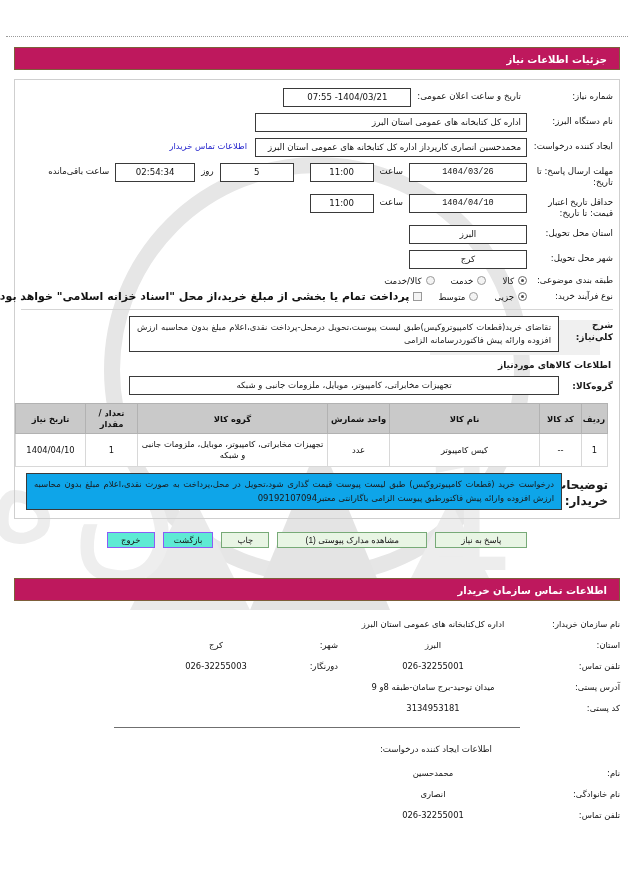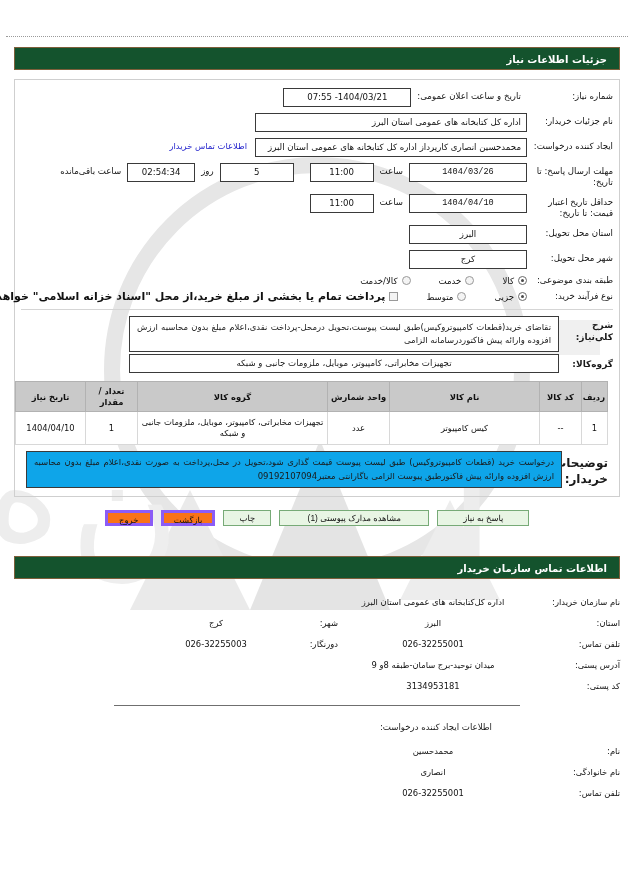--- a/index.html
+++ b/index.html
@@ -37,21 +37,21 @@
   
   .top-rule {
     margin: 36px 6px 0 6px;
     border-top: 1px dotted #9a9a9a;
     height: 0;
   }
 
   
   .sec-header {
     margin: 10px 14px 0 14px;
-    background: #14532d;
+    background: #be185d;
     color: #ffffff;
     height: 23px;
     line-height: 23px;
     padding: 0 12px;
     font-size: 10px;
     font-weight: bold;
     text-align: right;
     border: 1px solid #7d5f3a;
   }
 
@@ -100,21 +100,21 @@
   .fld.rtl-text { text-align: right; }
   .fld.ctr { text-align: center; }
 
   .w-needno   { width: 172px; }
   .w-date-pub { width: 128px; }
   .w-org      { width: 272px; }
   .w-creator  { width: 272px; }
   .w-date     { width: 118px; font-family: Liberation Mono, monospace; }
   .w-time     { width: 64px; }
   .w-days     { width: 74px; }
-  .w-clock    { width: 68px; }
+  .w-clock    { width: 80px; }
   .w-prov     { width: 118px; }
   .w-city     { width: 118px; }
 
   .inline-lbl {
     font-size: 8.6px;
     padding: 3px 6px 0 6px;
     white-space: nowrap;
     color: #111;
   }
   .blue-link {
@@ -138,21 +138,21 @@
   .radio.on::after {
     content: ""; position: absolute;
     left: 2px; top: 2px; width: 3px; height: 3px;
     border-radius: 50%; background: #4a4a4a;
   }
   .chk {
     width: 9px; height: 9px;
     border: 1px solid #999; background: #f4f4f4;
     margin-left: 4px; display: inline-block;
   }
-  .opt-txt { font-size: 8.6px; color: #111; margin-left: 12px; }
+  .opt-txt { font-size: 8.6px; color: #111; }
   .note-txt { font-size: 11px; color: #111; white-space: nowrap; font-weight: bold; }
 
   
   .desc-row { display: flex; align-items: flex-start; margin: 4px 0 2px 0; }
   .desc-lbl {
     width: 54px; min-width: 54px;
     font-size: 9px; font-weight: bold; text-align: right;
     padding: 4px 0 0 16px; line-height: 1.3;
   }
   .desc-box {
@@ -243,22 +243,22 @@
     padding: 0 10px;
     text-align: center;
     color: #111;
     cursor: pointer;
     white-space: nowrap;
   }
   .btn.wide { min-width: 150px; }
   .btn.med  { min-width: 92px; }
   .btn.sm   { min-width: 48px; }
   .btn.red {
-    border: 3px solid #8b5cf6;
-    background: #f97316;
+    border: 1px solid #8b5cf6;
+    background: #5eead4;
   }
 
   
   .contact-wrap { margin: 0 14px; padding-top: 4px; }
   .c-line {
     display: flex; align-items: center;
     font-size: 8.4px; margin-bottom: 11px;
   }
   .c-lbl {
     width: 92px; min-width: 92px;
@@ -303,21 +303,21 @@
 
   <div class="panel">
 
     <div class="row">
       <div class="lbl">شماره نیاز:</div>
       <div class="inline-lbl">تاریخ و ساعت اعلان عمومی:</div>
       <div class="fld w-date-pub ctr">1404/03/21- 07:55</div>
     </div>
 
     <div class="row">
-      <div class="lbl">نام جزئیات خریدار:</div>
+      <div class="lbl">نام دستگاه البرز:</div>
       <div class="fld w-org rtl-text">اداره کل  کتابخانه های عمومی  استان  البرز</div>
     </div>
 
     <div class="row">
       <div class="lbl">ایجاد کننده درخواست:</div>
       <div class="fld w-creator rtl-text">محمدحسین  انصاری کارپرداز اداره کل  کتابخانه های عمومی  استان البرز</div>
       <a class="blue-link" href="#">اطلاعات تماس خریدار</a>
     </div>
 
     <div class="row">
@@ -381,20 +381,21 @@
       </div>
     </div>
 
     <div class="panel-divider"></div>
 
     <div class="desc-row">
       <div class="desc-lbl">شرح کلی‌نیاز:</div>
       <div class="desc-box">تقاضای خرید(قطعات  کامپیوتروکیس)طبق لیست  پیوست،تحویل  درمحل-پرداخت نقدی،اعلام مبلغ بدون محاسبه ارزش افزوده وارائه پیش  فاکتوردرسامانه الزامی</div>
     </div>
 
+    <div class="sub-title">اطلاعات کالاهای موردنیاز</div>
 
     <div class="group-row">
       <div class="group-lbl">گروه‌کالا:</div>
       <div class="group-box">تجهیزات مخابراتی، کامپیوتر، موبایل، ملزومات جانبی و شبکه</div>
     </div>
 
     <table class="goods">
       <colgroup>
         <col style="width:26px">
           <col style="width:42px">

